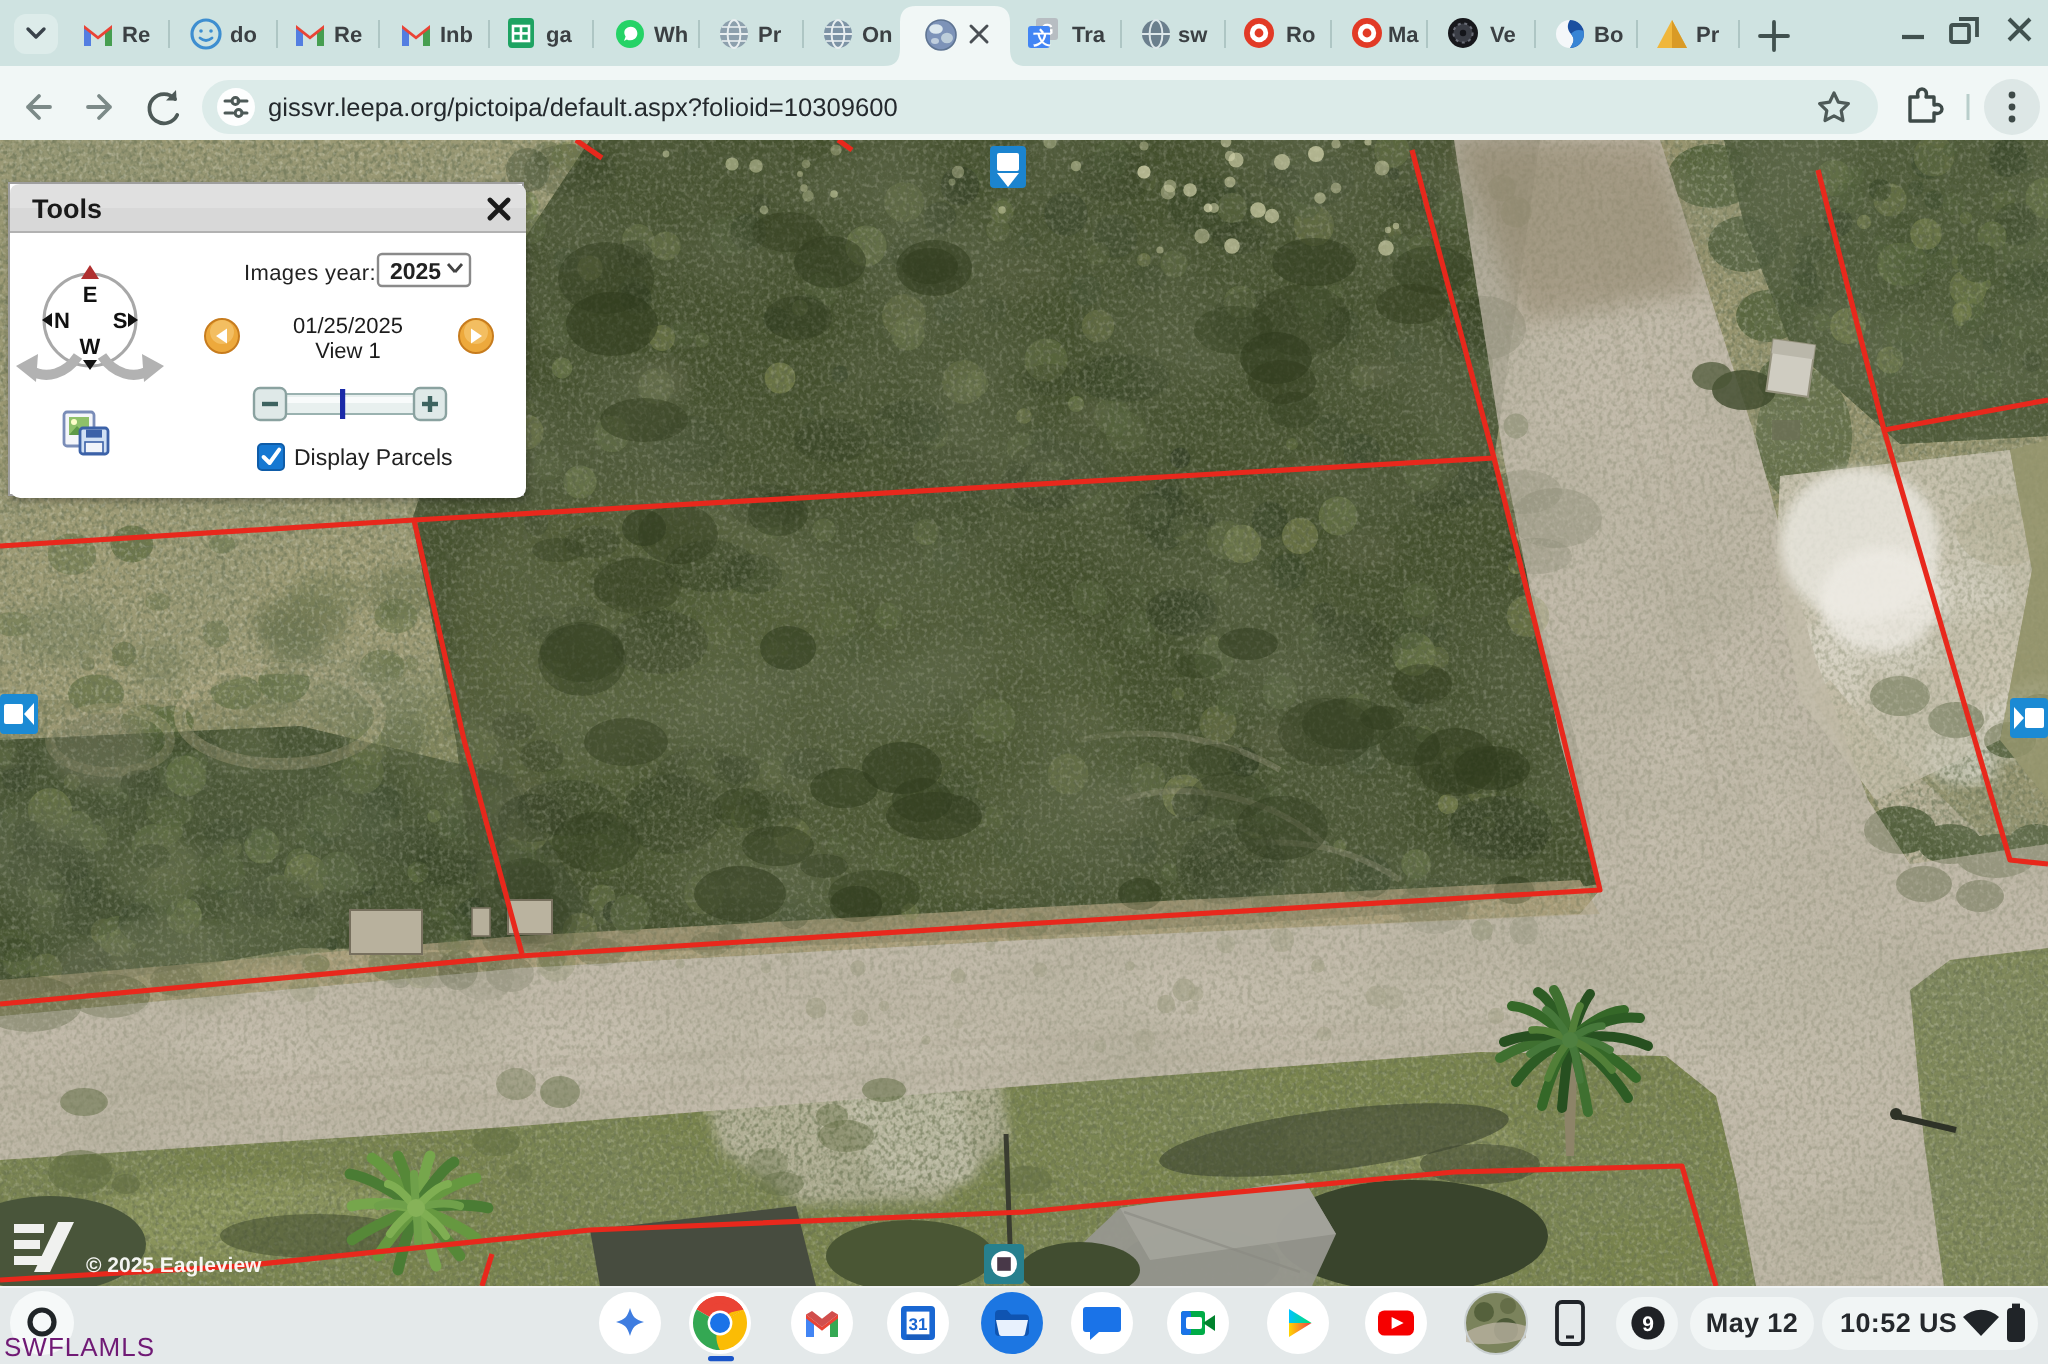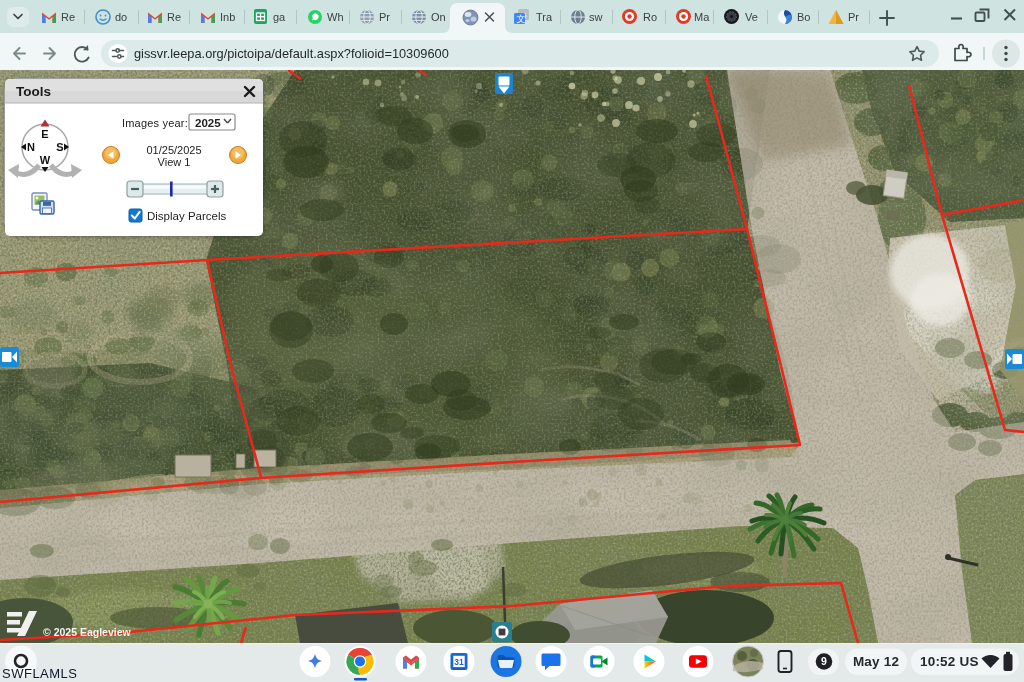--- a/index.html
+++ b/index.html
@@ -1,21 +1,21 @@
 <!DOCTYPE html>
 <html><head><meta charset="utf-8"><style>
 html,body{margin:0;padding:0;}
 *{box-sizing:border-box;}
 #page{position:relative;width:1024px;height:682px;overflow:hidden;font-family:"Liberation Sans",sans-serif;background:#cfe3e1;}
-#tabbar{position:absolute;left:0;top:0;width:872px;height:33px;background:#0369a1;}
+#tabbar{position:absolute;left:0;top:0;width:872px;height:33px;background:#0369a1;font-weight:bold;}
 #toolbar{position:absolute;left:0;top:33px;width:1024px;height:37px;background:#737373;}
 #mapwrap{position:absolute;left:0;top:70px;width:856px;height:573px;}
 #shelf{position:absolute;left:0;top:643px;width:1024px;height:39px;background:#f0abfc;}
-#panel{position:absolute;left:4px;top:78px;width:258px;height:157px;background:#fff;border:1px solid #9e9e9e;border-radius:14px;box-shadow:1px 2px 4px rgba(0,0,0,.35);z-index:5;}
-#swfl{position:absolute;left:2px;top:666px;font-size:13px;color:#0f172a;z-index:6;letter-spacing:0.5px;}
+#panel{position:absolute;left:4px;top:91px;width:258px;height:157px;background:#fff;border:1px solid #9e9e9e;border-radius:0;box-shadow:1px 2px 4px rgba(0,0,0,.35);z-index:5;}
+#swfl{position:absolute;left:2px;top:666px;font-size:13px;color:#701a75;z-index:6;letter-spacing:0.5px;}
 </style></head><body>
 <div id="page">
 
 <div id="tabbar">
 <svg width="1024" height="33" viewBox="0 0 1024 33" xmlns="http://www.w3.org/2000/svg">
 <rect x="0" y="0" width="1024" height="33" fill="#cfe3e1"></rect>
 <rect x="7" y="7" width="22" height="20" rx="6" fill="#ddecea"></rect>
 <path d="M14,14.5 L18,18.5 L22,14.5" stroke="#39424a" stroke-width="1.7" fill="none" stroke-linecap="round" stroke-linejoin="round"></path>
 
 <path d="M442,33 C448,33 450,30 450,24 L450,11 Q450,3 458,3 L497,3 Q505,3 505,11 L505,24 C505,30 507,33 513,33 Z" fill="#f1f7f6"></path>

